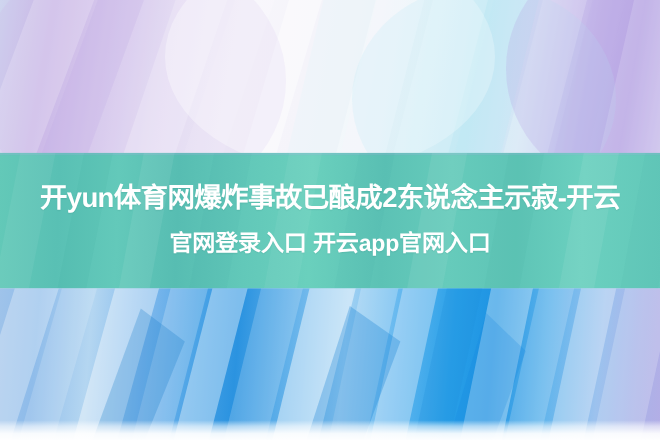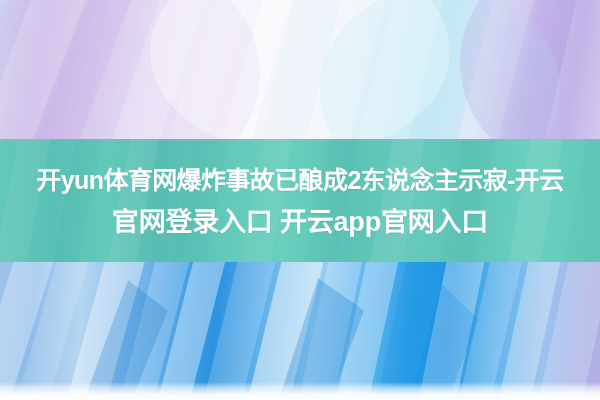--- a/index.html
+++ b/index.html
@@ -140,21 +140,21 @@
     flex-direction: column;
     align-items: center;
     justify-content: center;
     gap: 2px;
     z-index: 6;
   }
 
   .headline .line {
     color: #ffffff;
     font-weight: 700;
-    font-size: 27px;
+    font-size: 21px;
     line-height: 40px;
     letter-spacing: -0.2px;
     white-space: nowrap;
     text-align: center;
     text-shadow: 0 1px 1px rgba(40,110,105,0.14);
   }
 
   .headline .line.l1 {
     font-size: 25px;
     letter-spacing: -0.6px;

